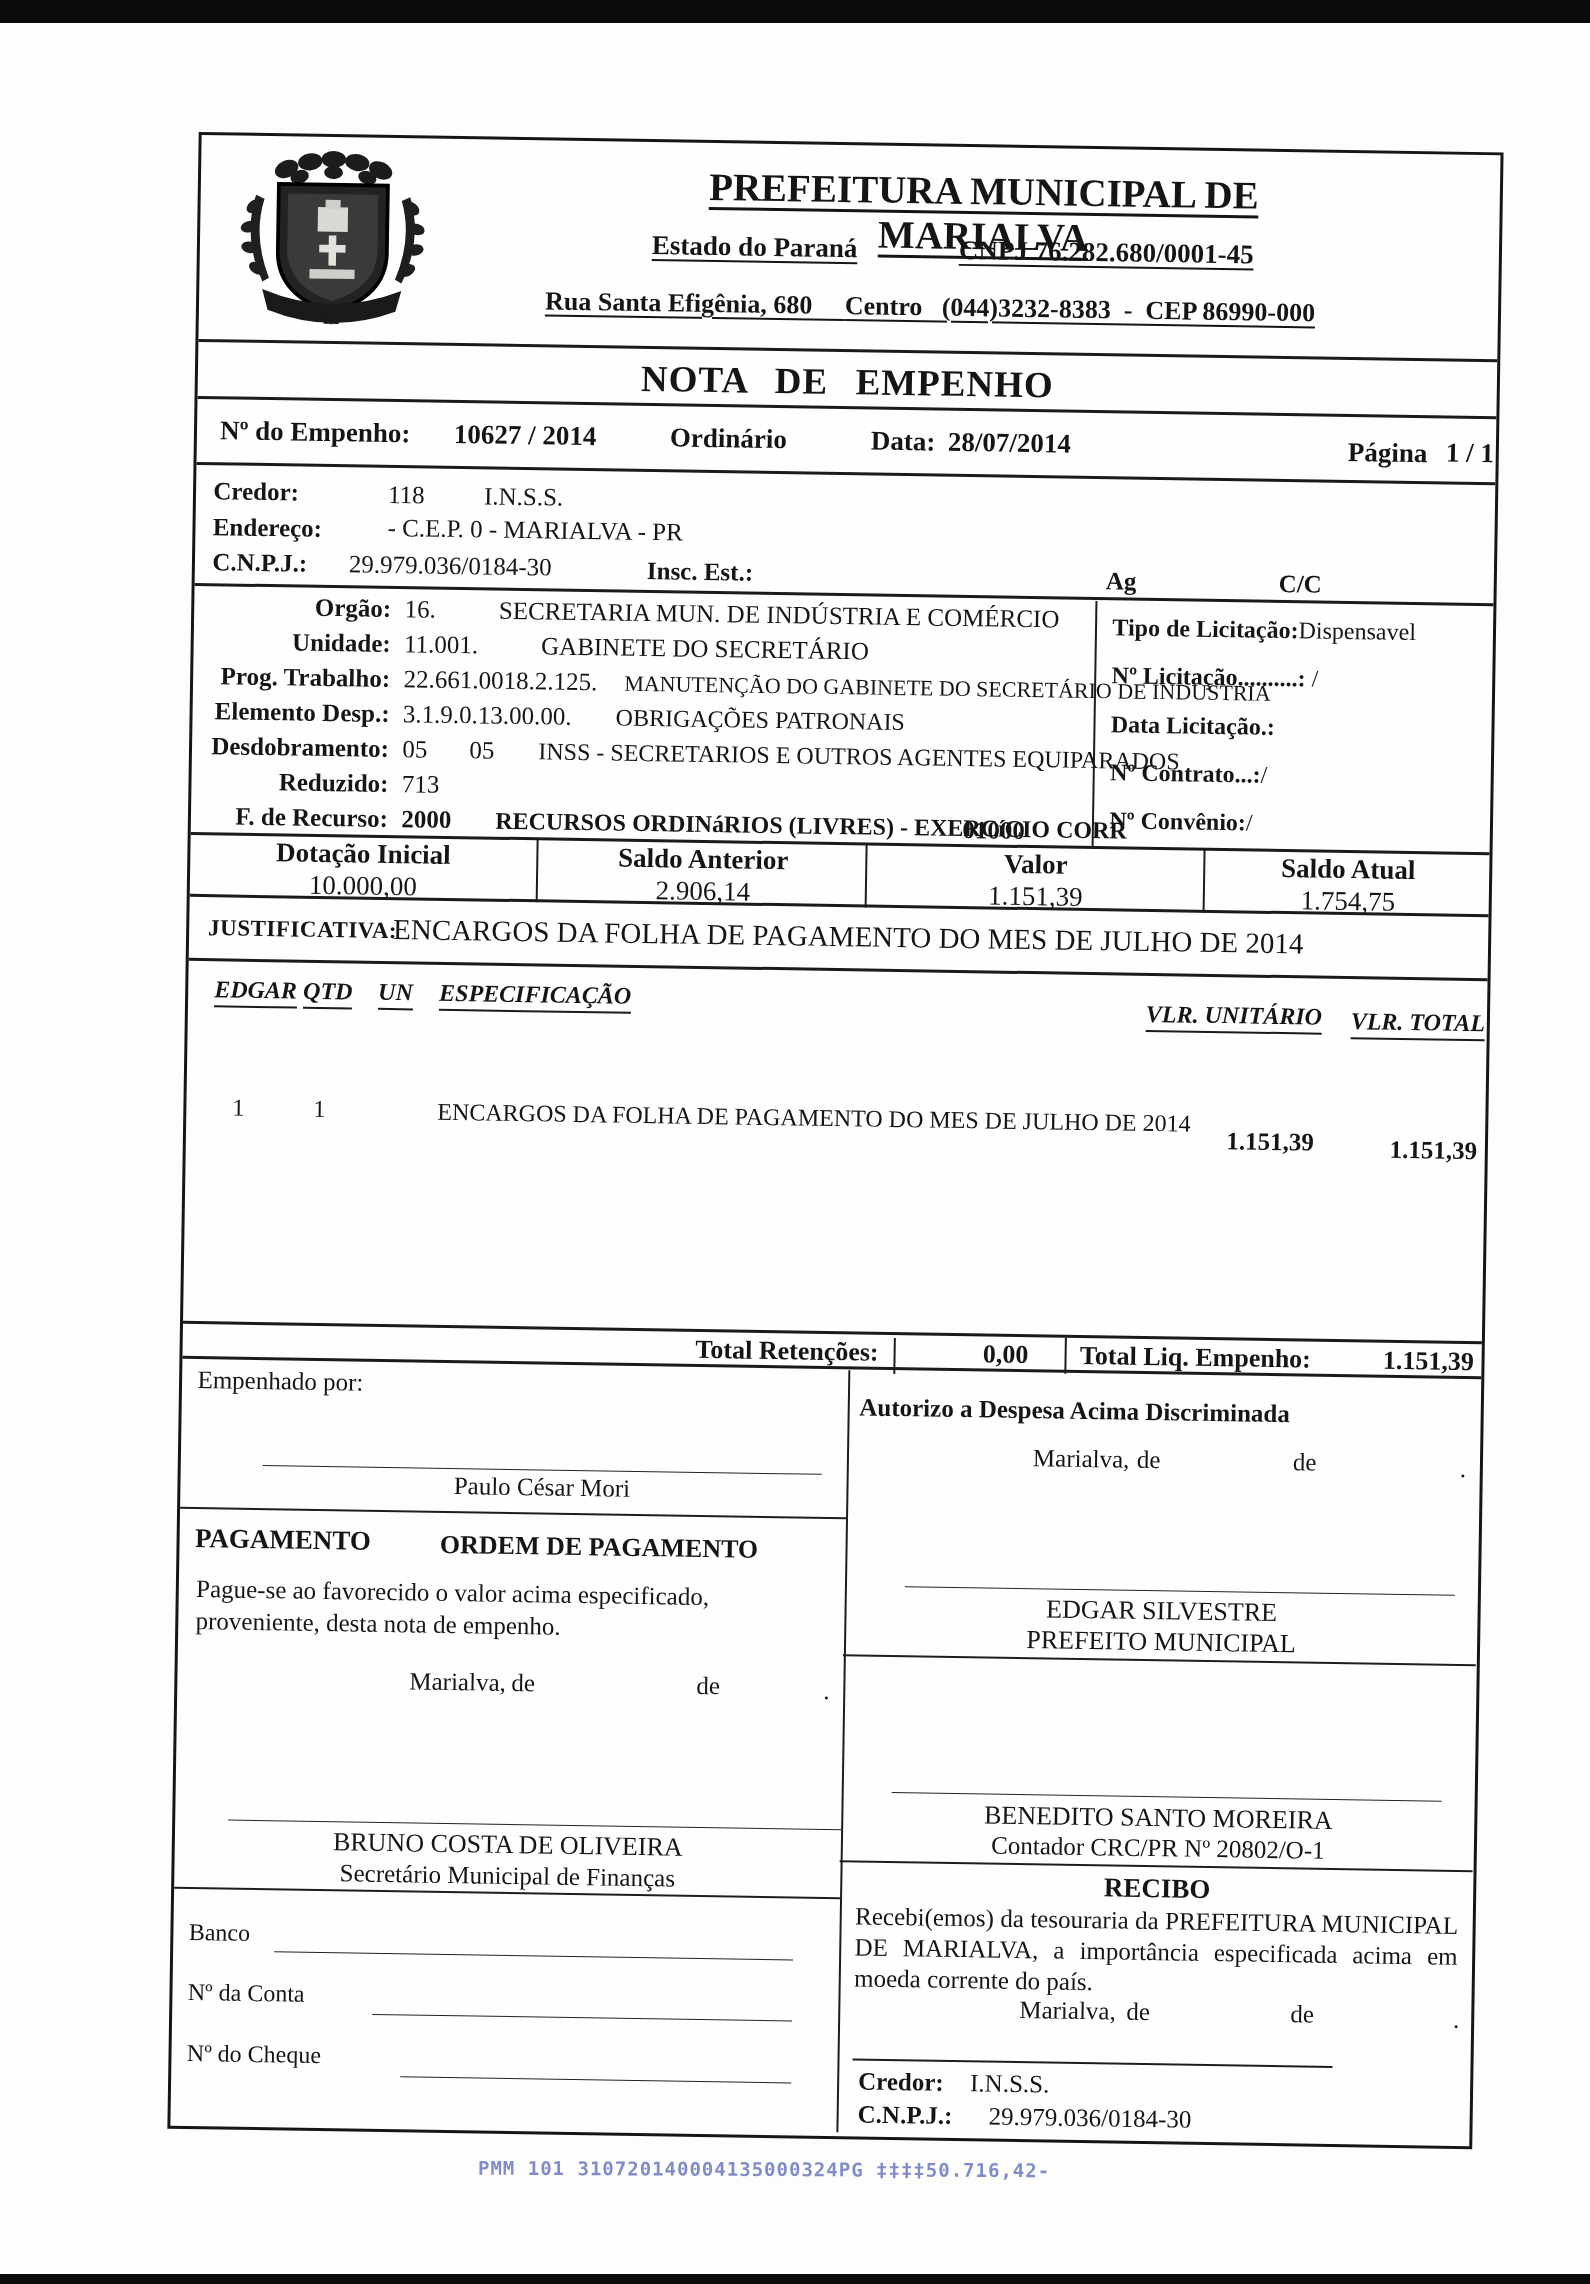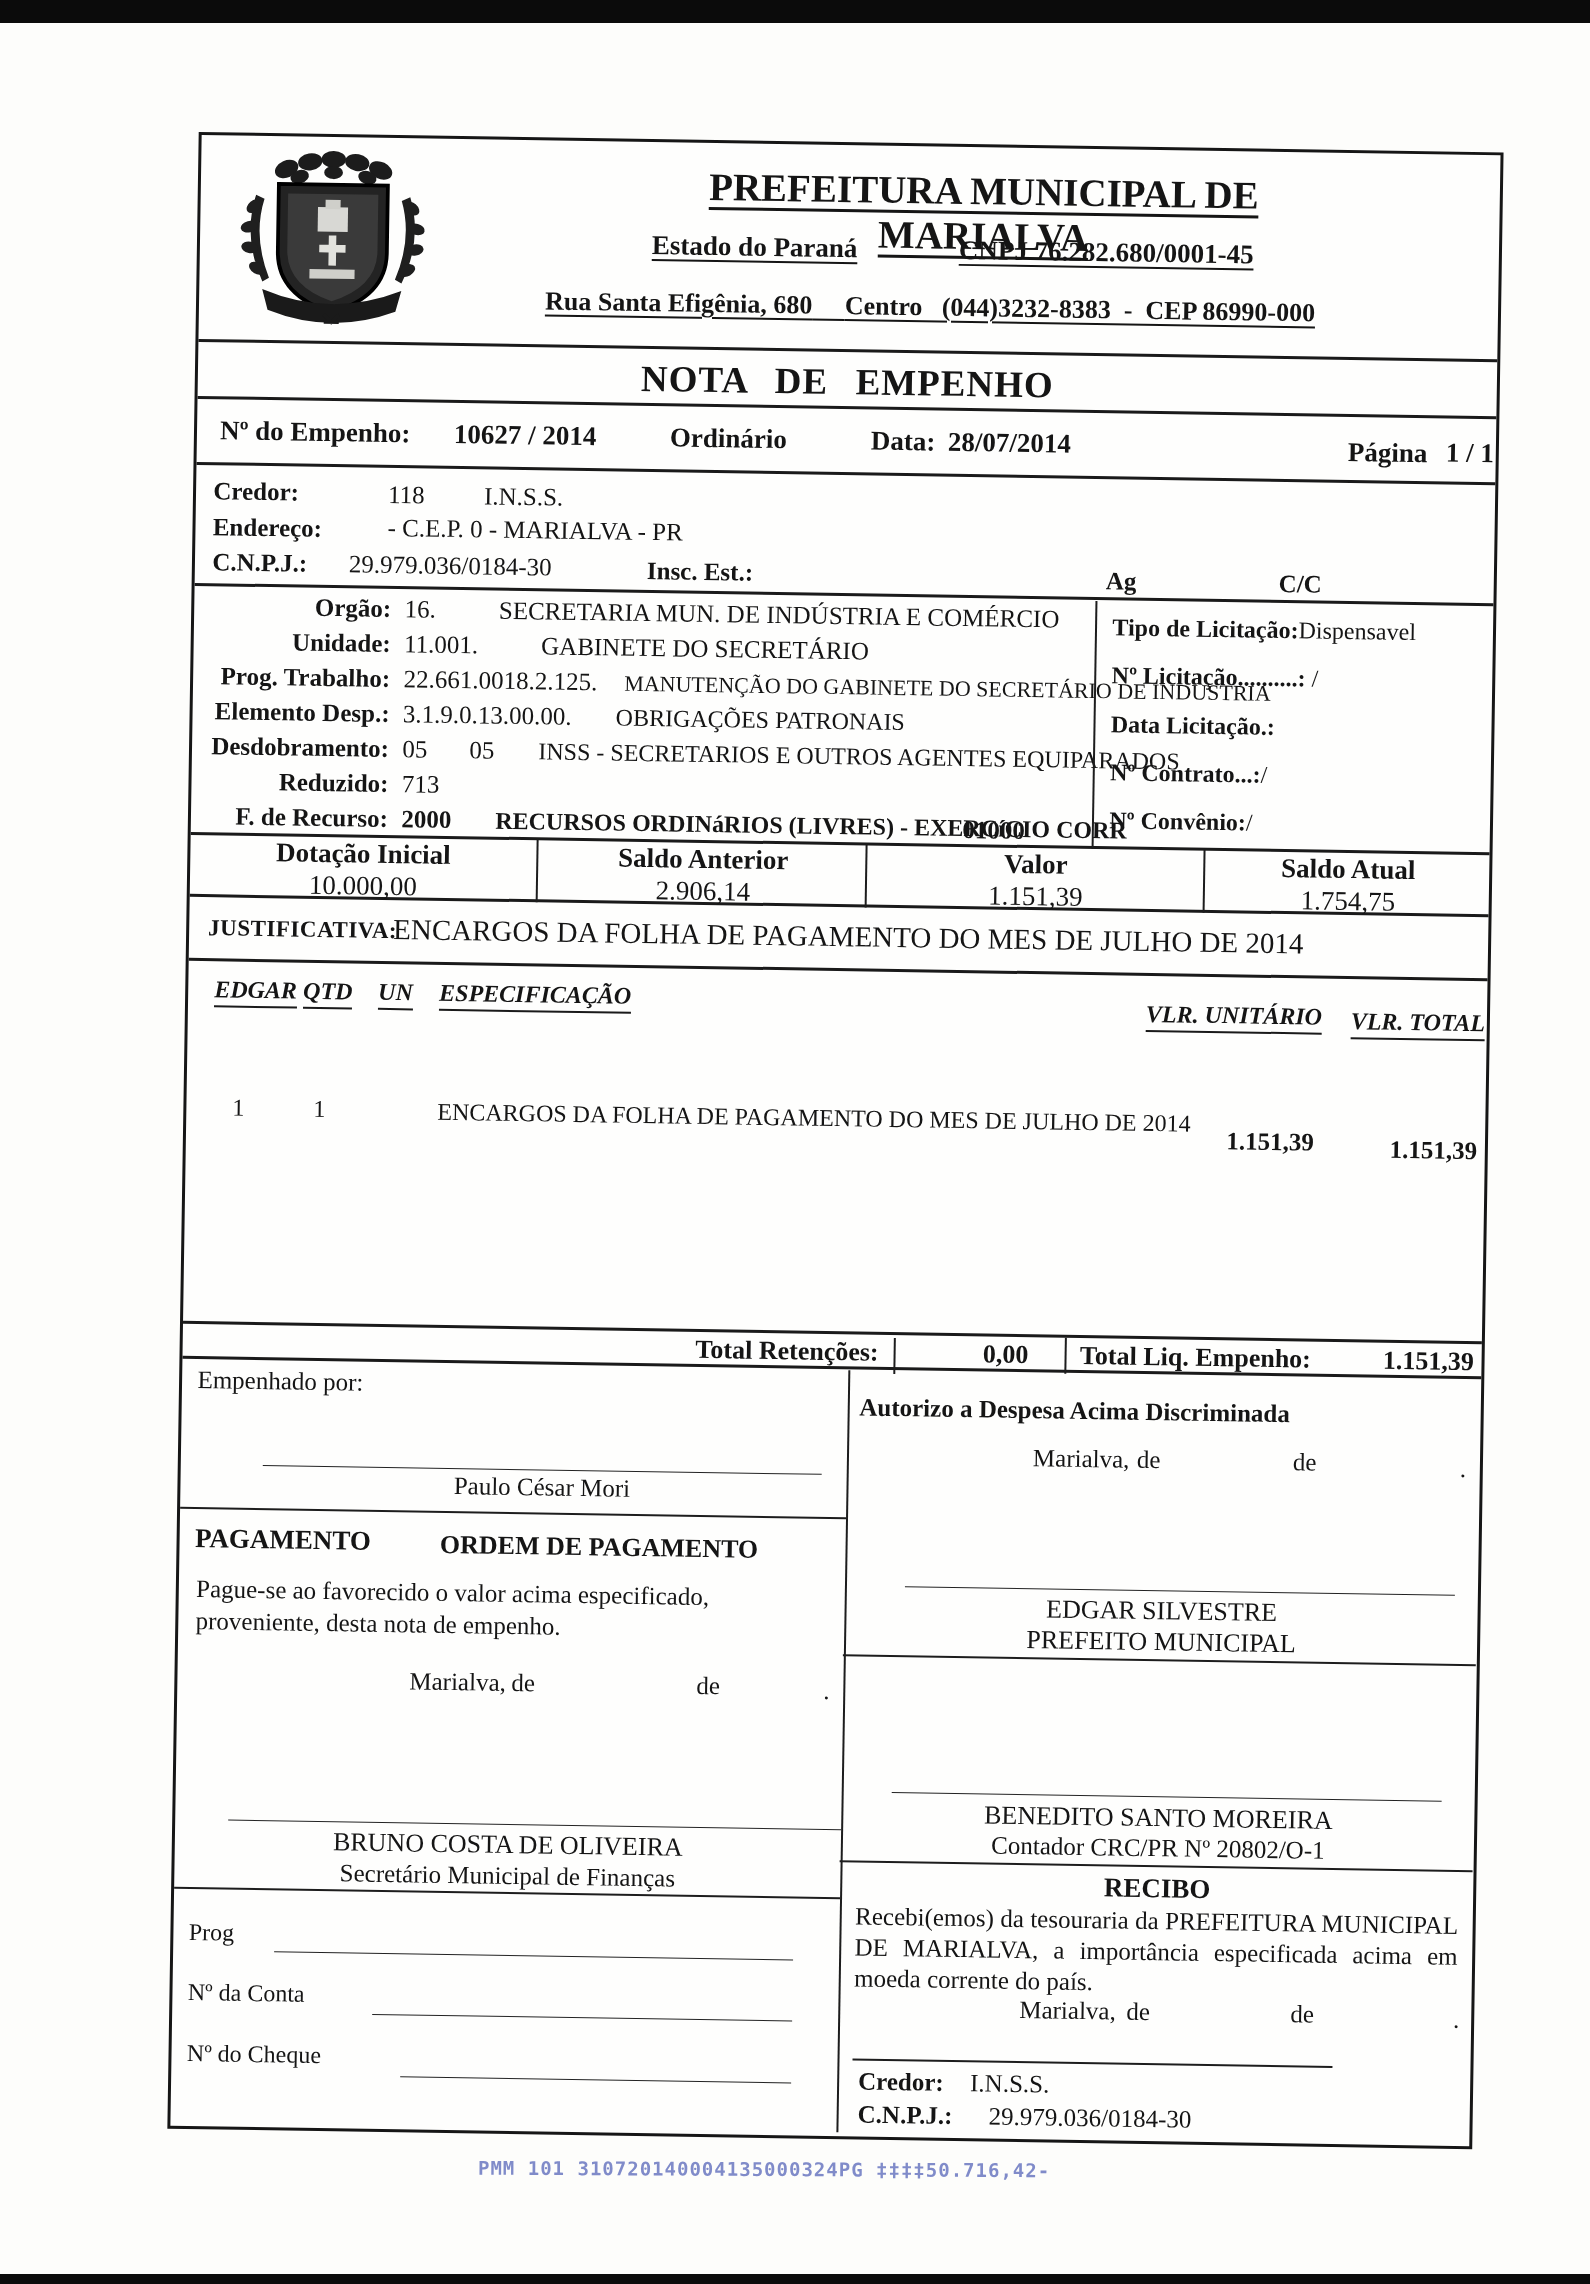--- a/index.html
+++ b/index.html
@@ -271,21 +271,21 @@
         <span class="citypiece" style="left:232px;top:304px;">Marialva,</span>
         <span class="citypiece" style="left:334px;top:304px;">de</span>
         <span class="citypiece" style="left:519px;top:304px;">de</span>
         <span class="citypiece" style="left:646px;top:307px;">.</span>
 
         <div class="sigline" style="left:53px;top:459px;width:613px;"></div>
         <div class="abs t27 ctr" style="left:0;top:465px;width:666px;">BRUNO COSTA DE OLIVEIRA</div>
         <div class="abs t26 ctr" style="left:0;top:497px;width:666px;">Secretário Municipal de Finanças</div>
         <div class="hline" style="left:0;top:527px;width:666px;"></div>
 
-        <span class="abs t25" style="left:15.4px;top:559px;">Prog</span>
+        <span class="abs t25" style="left:15.4px;top:559px;">Banco</span>
         <div class="sigline" style="left:101px;top:590px;width:519px;"></div>
         <span class="abs t25" style="left:15.4px;top:619px;">Nº da Conta</span>
         <div class="sigline" style="left:200px;top:651px;width:420px;"></div>
         <span class="abs t25" style="left:15.4px;top:680px;">Nº do Cheque</span>
         <div class="sigline" style="left:229px;top:713px;width:391px;"></div>
       </div>
 
       <div class="abs" style="left:666px;top:0;width:633px;height:762px;border-left:2.9px solid #1d1d1d;box-sizing:border-box;">
         <div class="abs t26 b" style="left:9.6px;top:23px;">Autorizo a Despesa Acima Discriminada</div>
 

